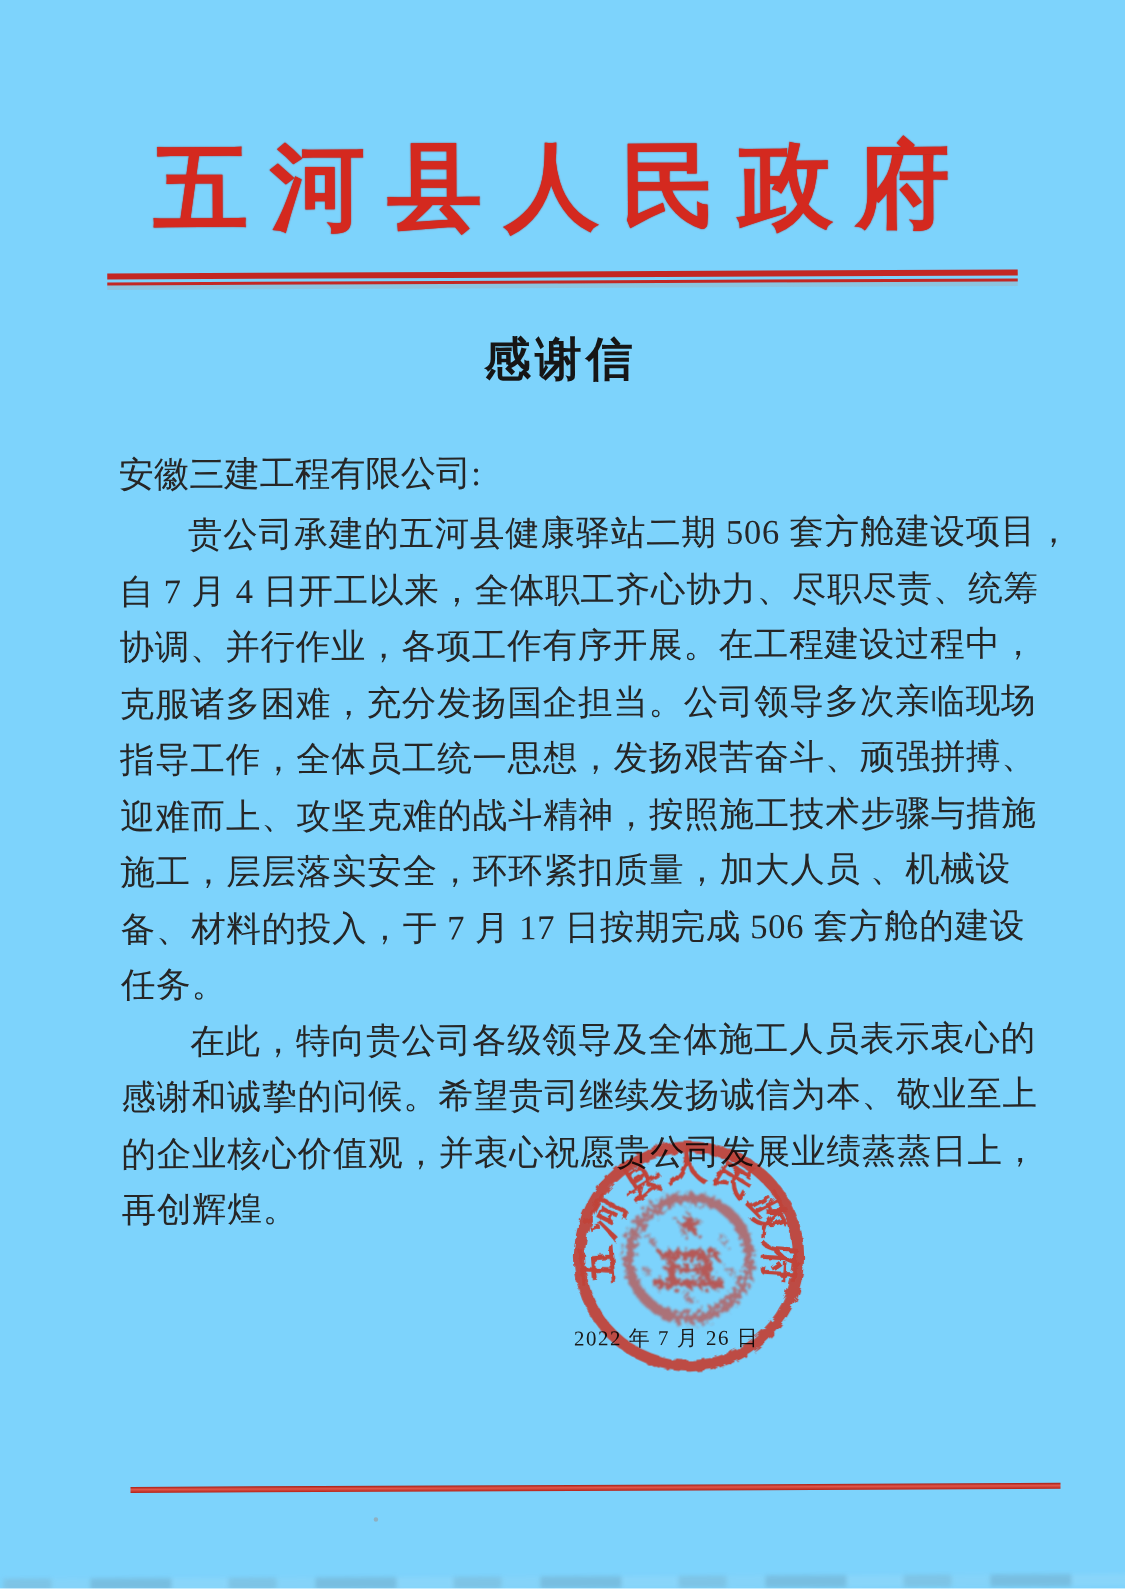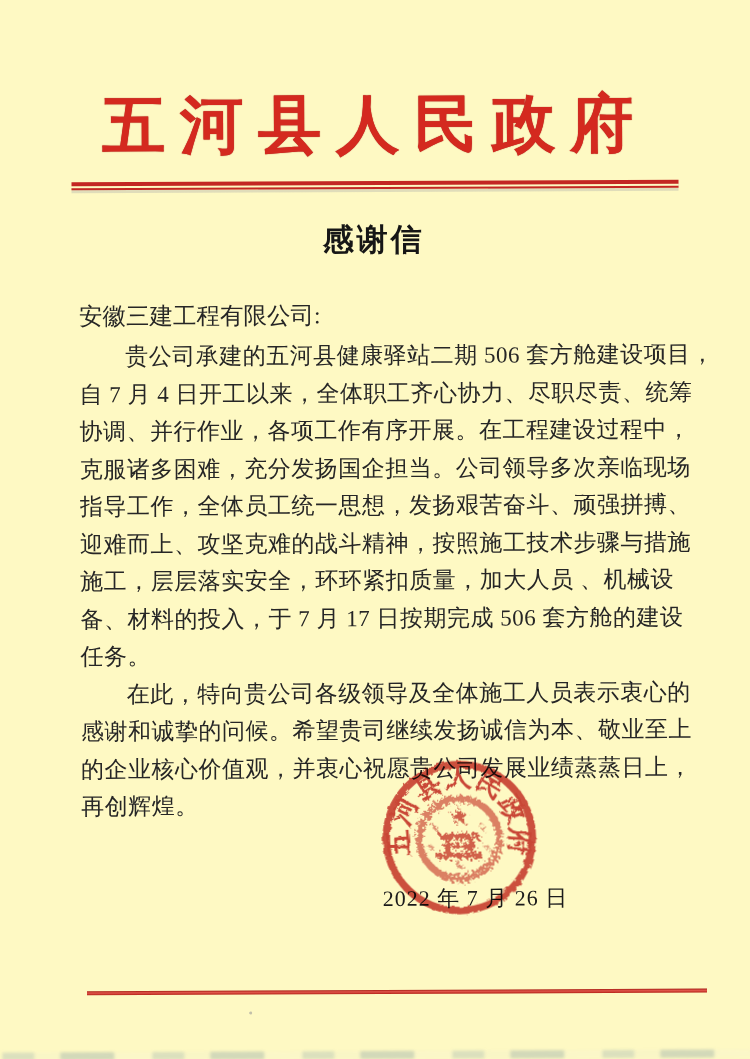--- a/index.html
+++ b/index.html
@@ -4,21 +4,21 @@
 <style>
   html, body {
     margin: 0;
     padding: 0;
     background: #ffffff;
   }
   .page {
     position: relative;
     width: 750px;
     height: 1059px;
-    background: #fef9c3;
+    background: #7dd3fc;
     overflow: hidden;
     font-family: "Liberation Serif", "DejaVu Serif", serif;
   }
   .scan {
     position: absolute;
     inset: 0;
     transform: rotate(-0.25deg);
   }
   
   .letterhead {
@@ -80,21 +80,21 @@
     line-height: 37.5px;
     white-space: nowrap;
     letter-spacing: 0.5px;
   }
   .line.first { text-indent: 2em; }
   
   .date {
     position: absolute;
     top: 884px;
     left: 381px;
-    font-size: 22px;
+    font-size: 14px;
     letter-spacing: 1px;
     color: #1b1b1b;
     z-index: 2;
     white-space: nowrap;
   }
   .seal {
     position: absolute;
     top: 748px;
     left: 368px;
     width: 180px;

